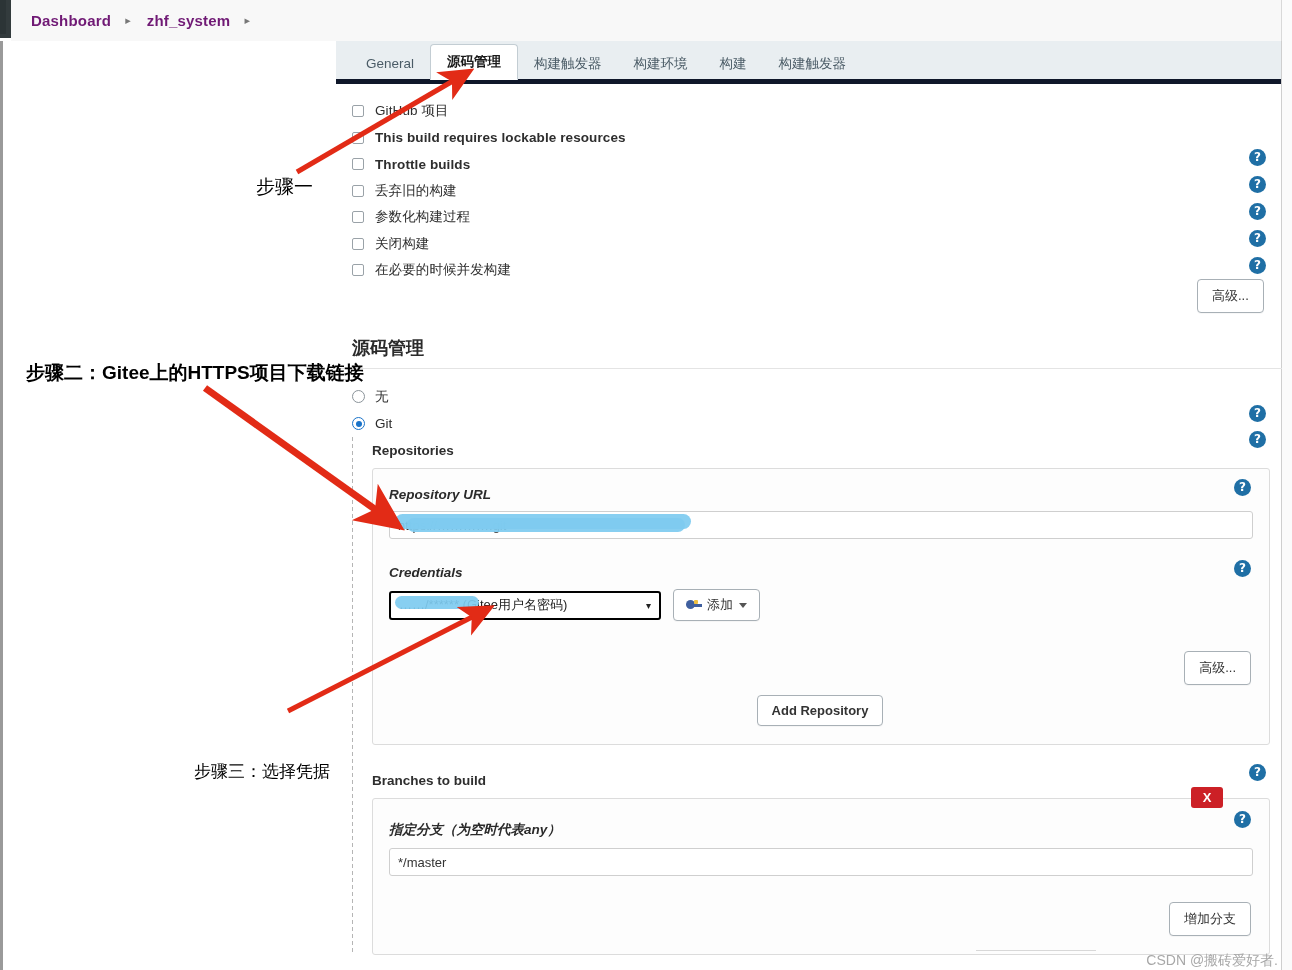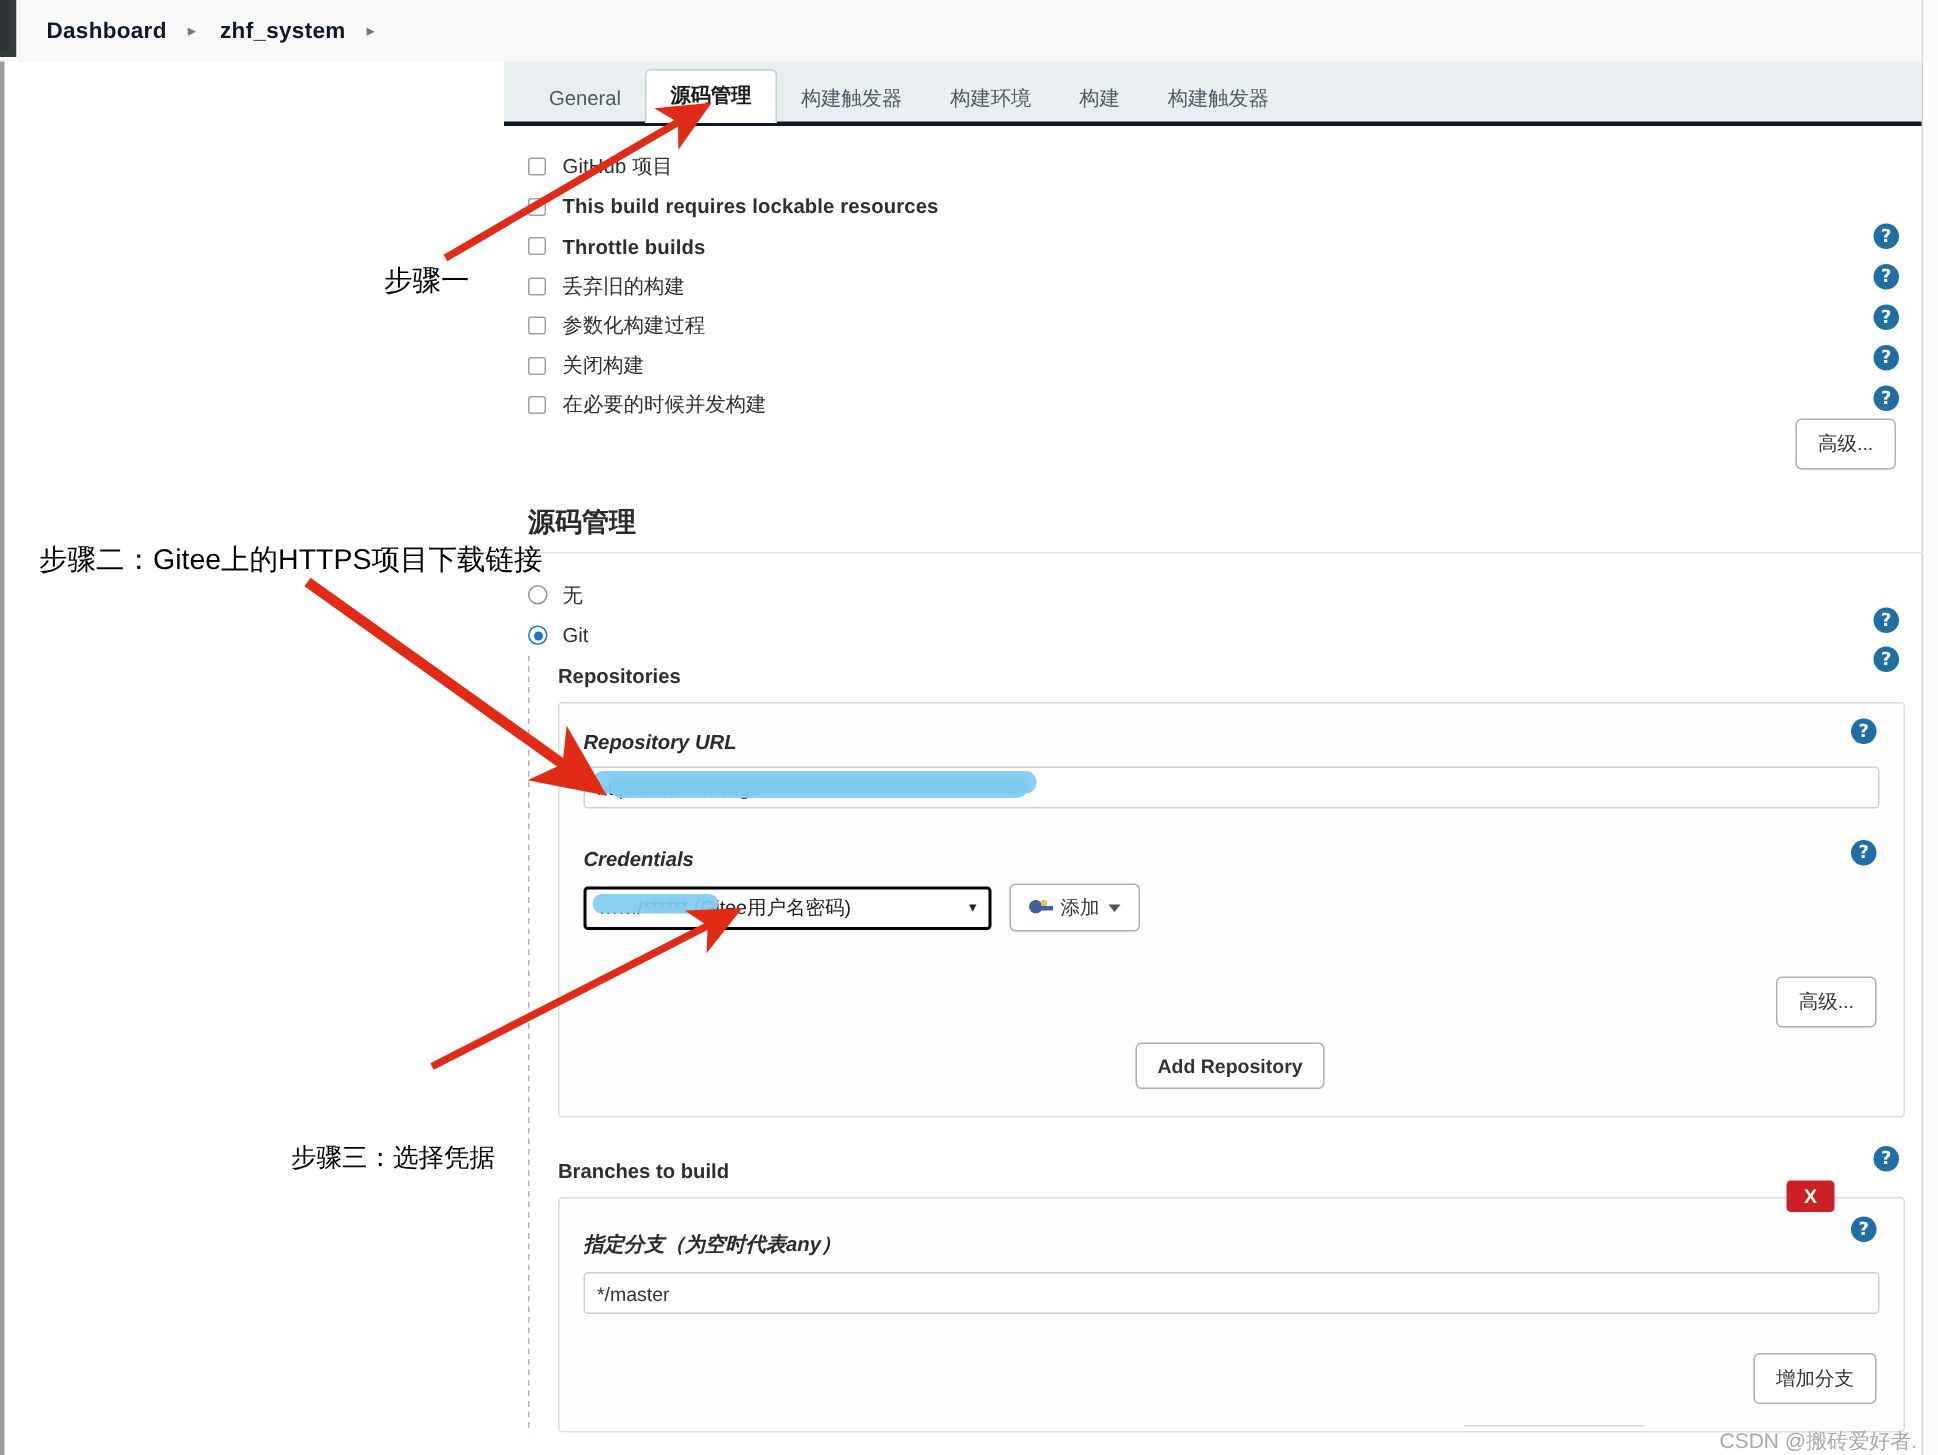--- a/index.html
+++ b/index.html
@@ -16,21 +16,21 @@
   .dark-sliver{position:absolute;left:0;top:0;width:11px;height:38px;background:#333b3d;}
   .dark-sliver2{position:absolute;left:0;top:0;width:6px;height:34px;background:#2c3436;}
 
   
   .breadcrumb-bar{
     position:absolute;left:11px;top:0;right:0;height:41px;
     background:#f8f8f8;border-bottom:1px solid #e0e0e0;
     display:flex;align-items:center;
   }
   .crumb{
-    font-size:15px;font-weight:bold;color:#0f172a;
+    font-size:15px;font-weight:bold;color:#701a75;
     padding:0 0 0 16px;letter-spacing:.2px;
   }
   .crumb.first{padding-left:20px;}
   .crumb-sep{color:#777;font-size:11px;padding:0 0 0 14px;}
 
   
   .left-pane{
     position:absolute;left:0;top:41px;width:336px;bottom:0;background:#ffffff;
     border-left:3px solid #9a9a9a;box-sizing:border-box;
   }
@@ -39,21 +39,21 @@
   
   .form-panel{
     position:absolute;left:336px;top:41px;width:946px;bottom:0;
     background:#ffffff;border-right:1px solid #cfcfcf;box-sizing:border-box;
   }
   .right-edge{position:absolute;left:1281px;top:0;width:11px;bottom:0;background:#fbfbfb;border-left:1px solid #d9d9d9;box-sizing:border-box;}
 
   
   .tabbar{
     position:relative;height:43px;background:#e9eef1;
-    border-bottom:3px solid #0f172a;display:flex;align-items:flex-end;
+    border-bottom:5px solid #0f172a;display:flex;align-items:flex-end;
     padding-left:14px;box-sizing:border-box;
   }
   .tab{
     font-size:13.5px;color:#4a5b66;padding:0 16px;height:33px;line-height:33px;
     position:relative;top:1px;white-space:nowrap;cursor:pointer;
   }
   .tab.active{
     background:#ffffff;color:#1a1a1a;font-weight:bold;
     border:1px solid #c3cdd3;border-bottom:1px solid #ffffff;
     border-radius:4px 4px 0 0;height:34px;line-height:33px;
@@ -324,19 +324,19 @@
     </defs>
 
     <path d="M297,172 L458,78" stroke="#e22b16" stroke-width="5" fill="none" marker-end="url(#ah)"></path>
 
     <path d="M205,388 L383,515" stroke="#e22b16" stroke-width="7" fill="none" marker-end="url(#ah)"></path>
 
     <path d="M288,711 L478,614" stroke="#e22b16" stroke-width="5" fill="none" marker-end="url(#ah)"></path>
   </svg>
 
   <div class="anno" style="left:256px;top:174px;">步骤一</div>
-  <div class="anno" style="left:26px;top:360px;">步骤二：Gitee上的HTTPS项目下载链接</div>
+  <div class="anno" style="left:26px;top:360px;font-weight:bold;">步骤二：Gitee上的HTTPS项目下载链接</div>
   <div class="anno small" style="left:194px;top:760px;">步骤三：选择凭据</div>
 
   <div class="wm-line"></div>
   <div class="watermark">CSDN @搬砖爱好者.</div>
 
 </div>
 
 </body></html>

